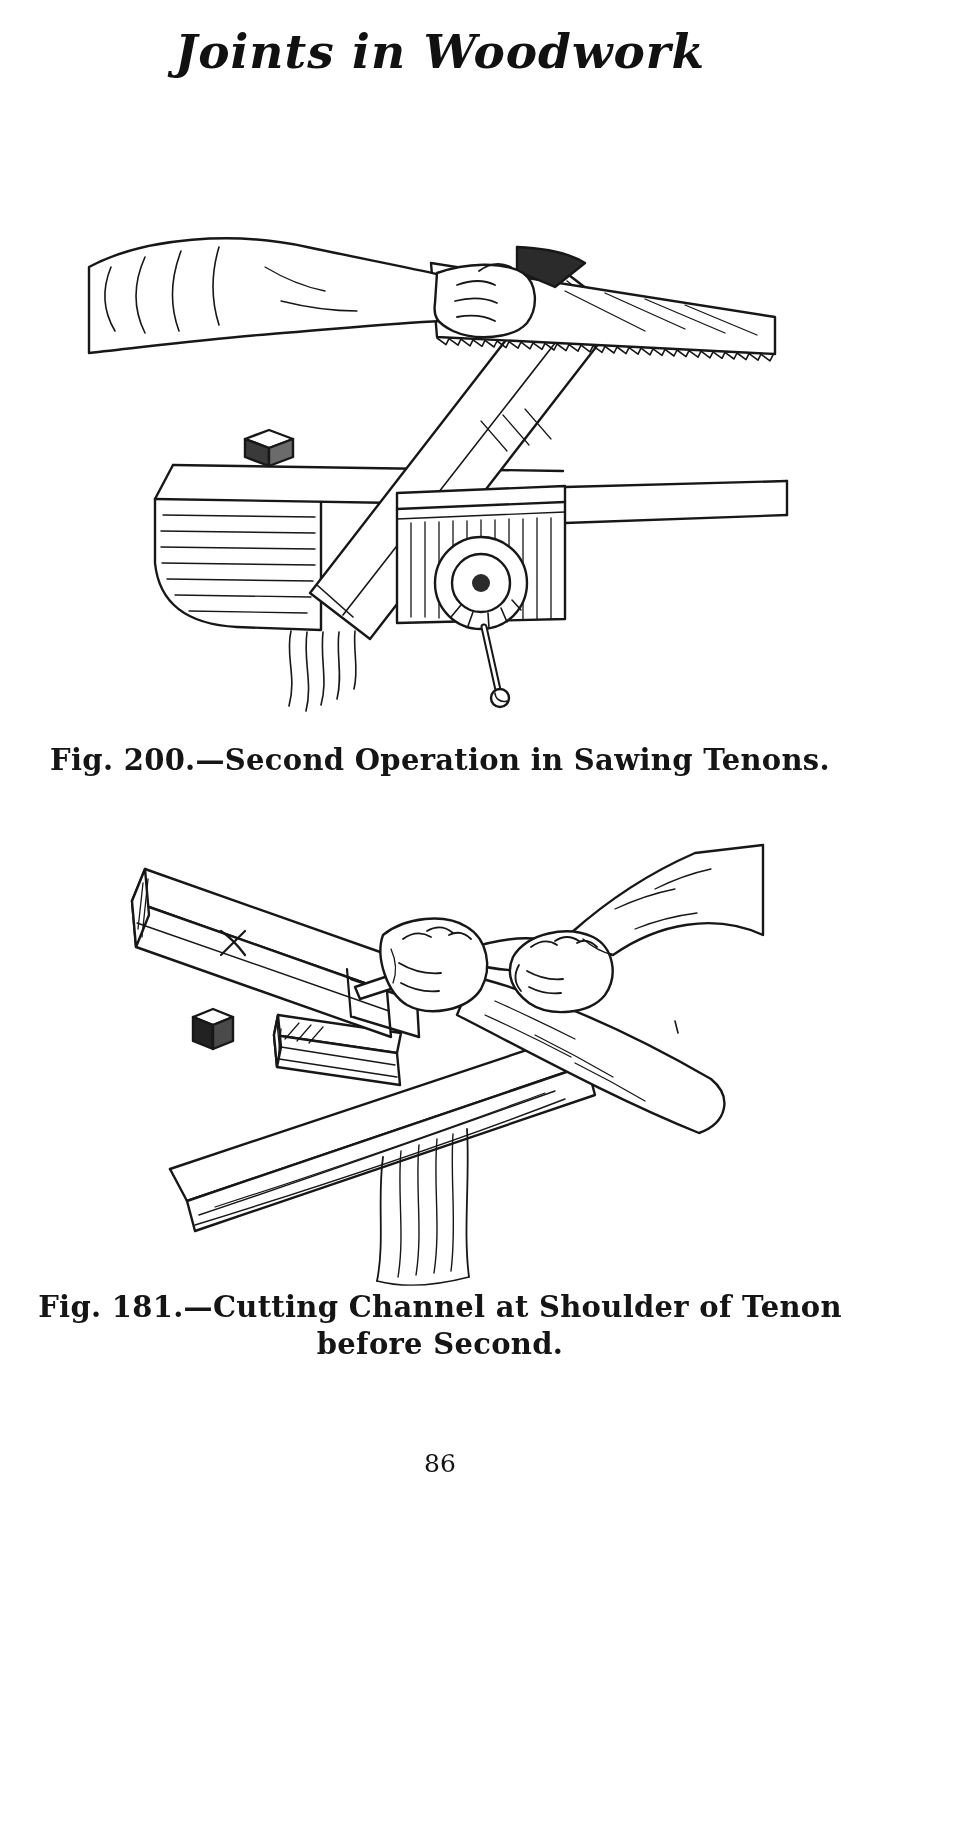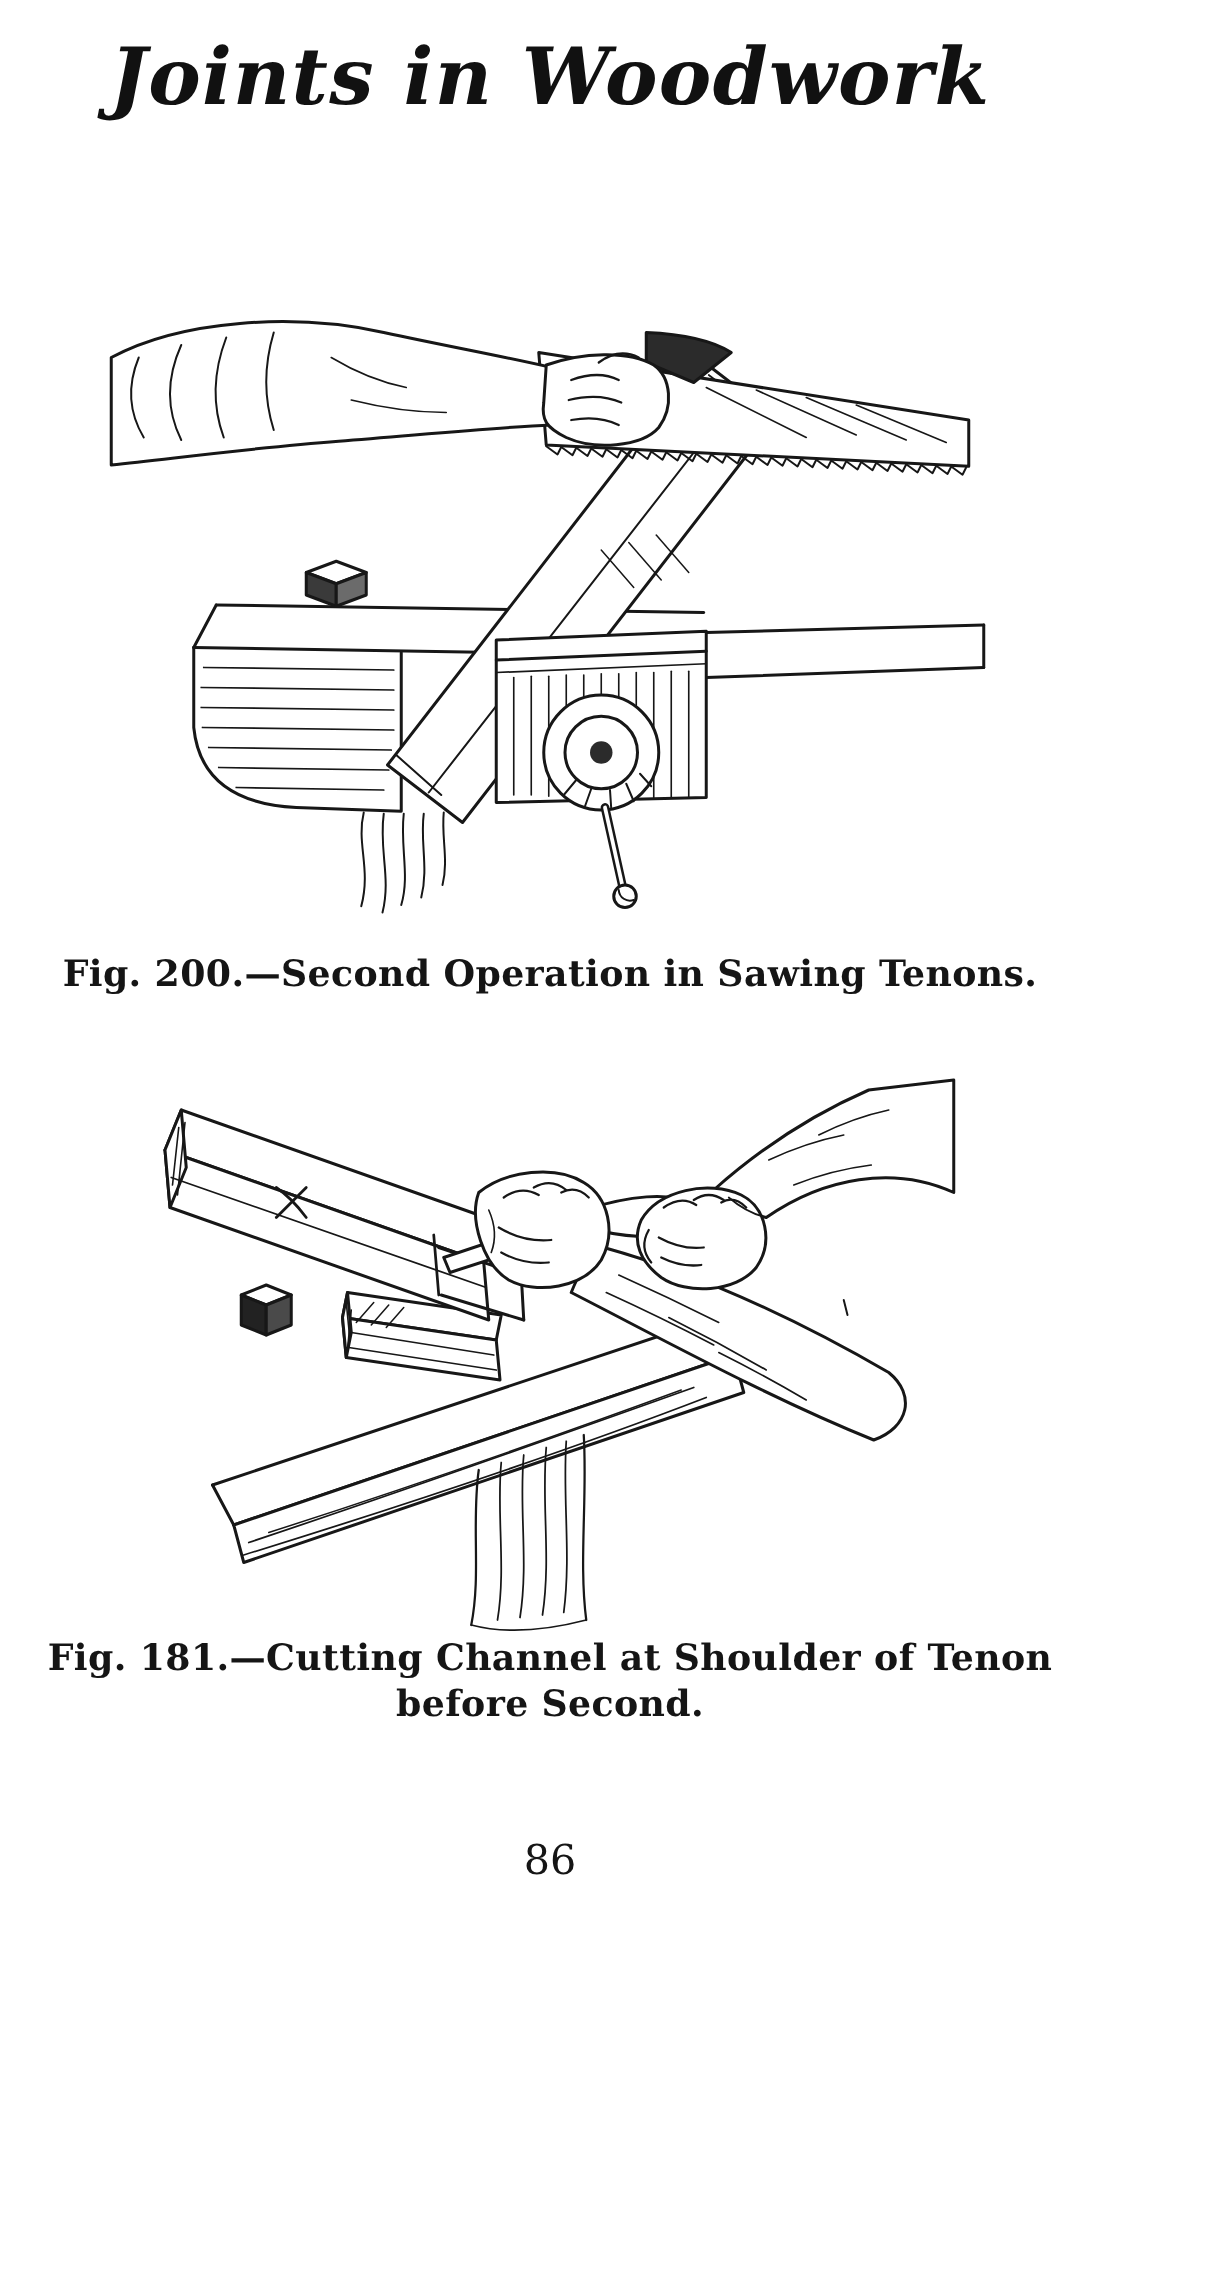--- a/index.html
+++ b/index.html
@@ -12,39 +12,39 @@
   }
   .content {
     width: 880px;
     padding-top: 24px;
   }
   .title {
     margin: 0;
     text-align: center;
     font-style: italic;
     font-weight: 700;
-    font-size: 63px;
+    font-size: 47px;
     letter-spacing: 1px;
   }
   figure { margin: 0; text-align: center; }
   .fig-180 { margin-top: 92px; }
   .fig-181 { margin-top: 60px; }
   .illu { display: block; margin: 0 auto; }
   figcaption {
     font-weight: 700;
     font-size: 29px;
     line-height: 1.28;
     letter-spacing: 0.3px;
     color: #151515;
   }
   .fig-180 figcaption { margin-top: 26px; }
   .fig-181 figcaption { margin-top: 0; }
   .page-number {
     text-align: center;
-    font-size: 33px;
+    font-size: 25px;
     margin-top: 86px;
     color: #151515;
   }
 </style>
 </head>
 <body>
 
 <div class="content">
 
   <h1 class="title">Joints in Woodwork</h1>

